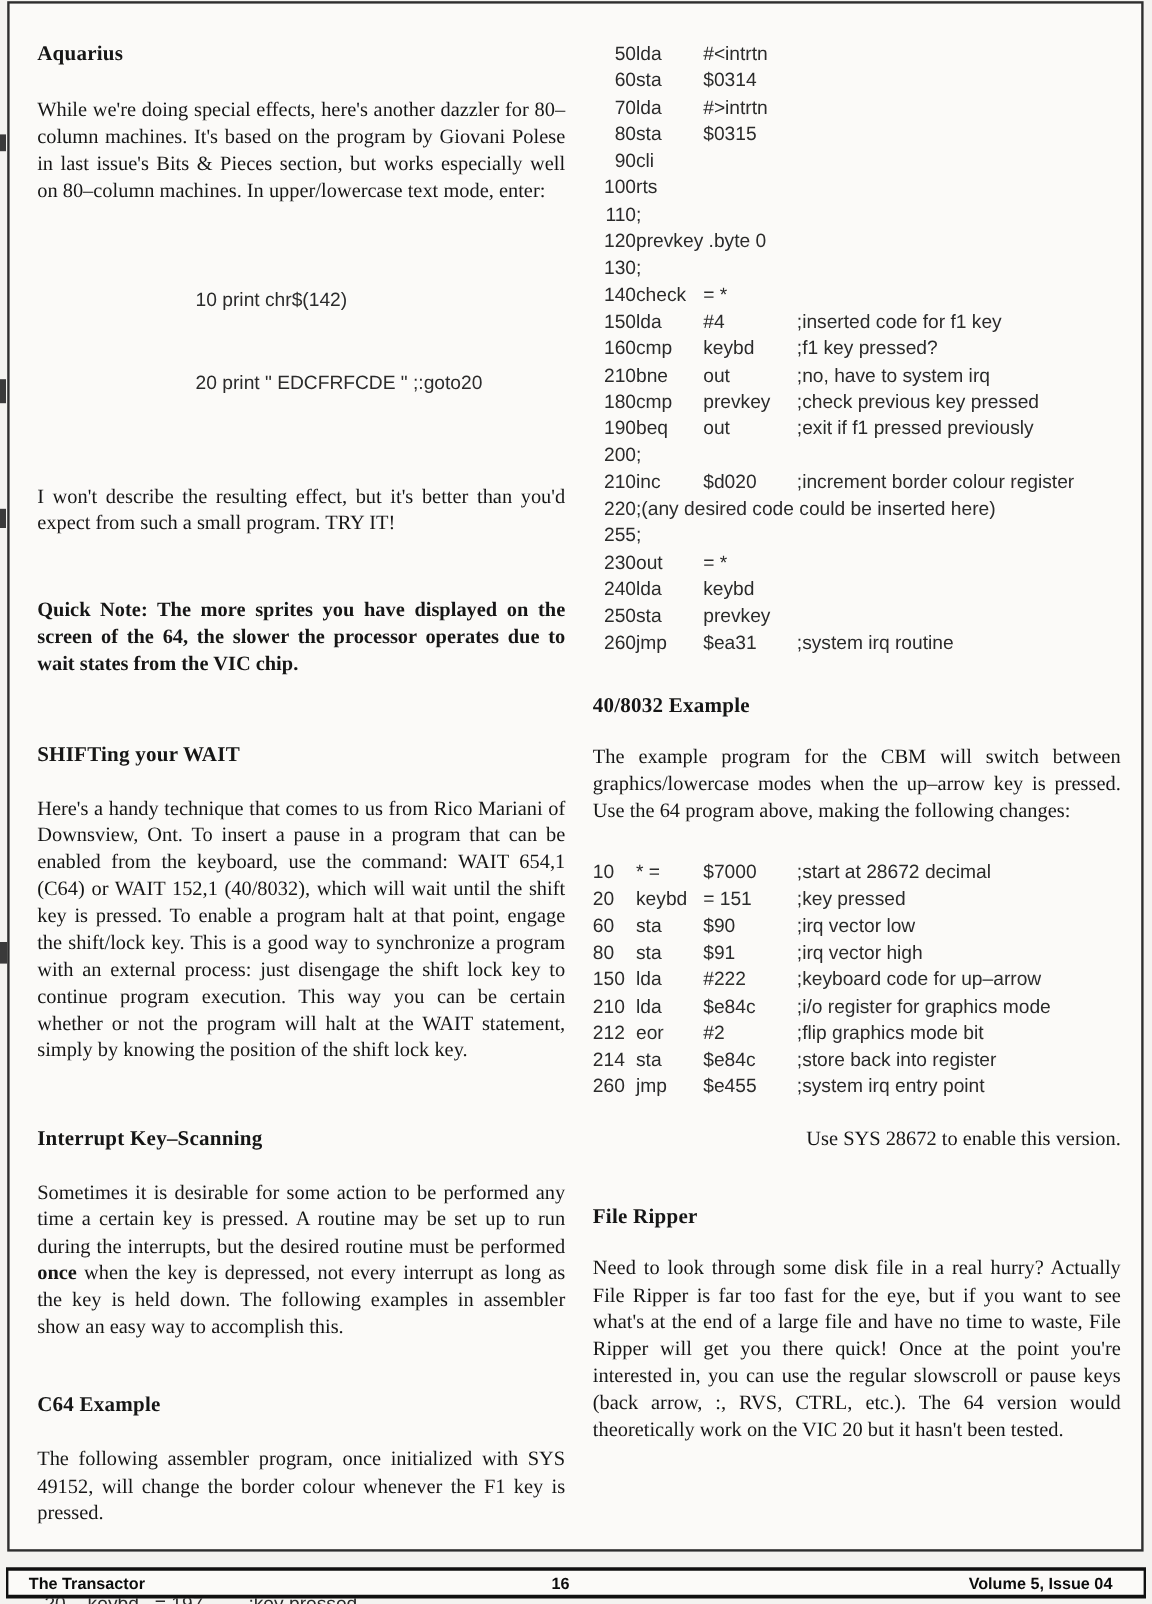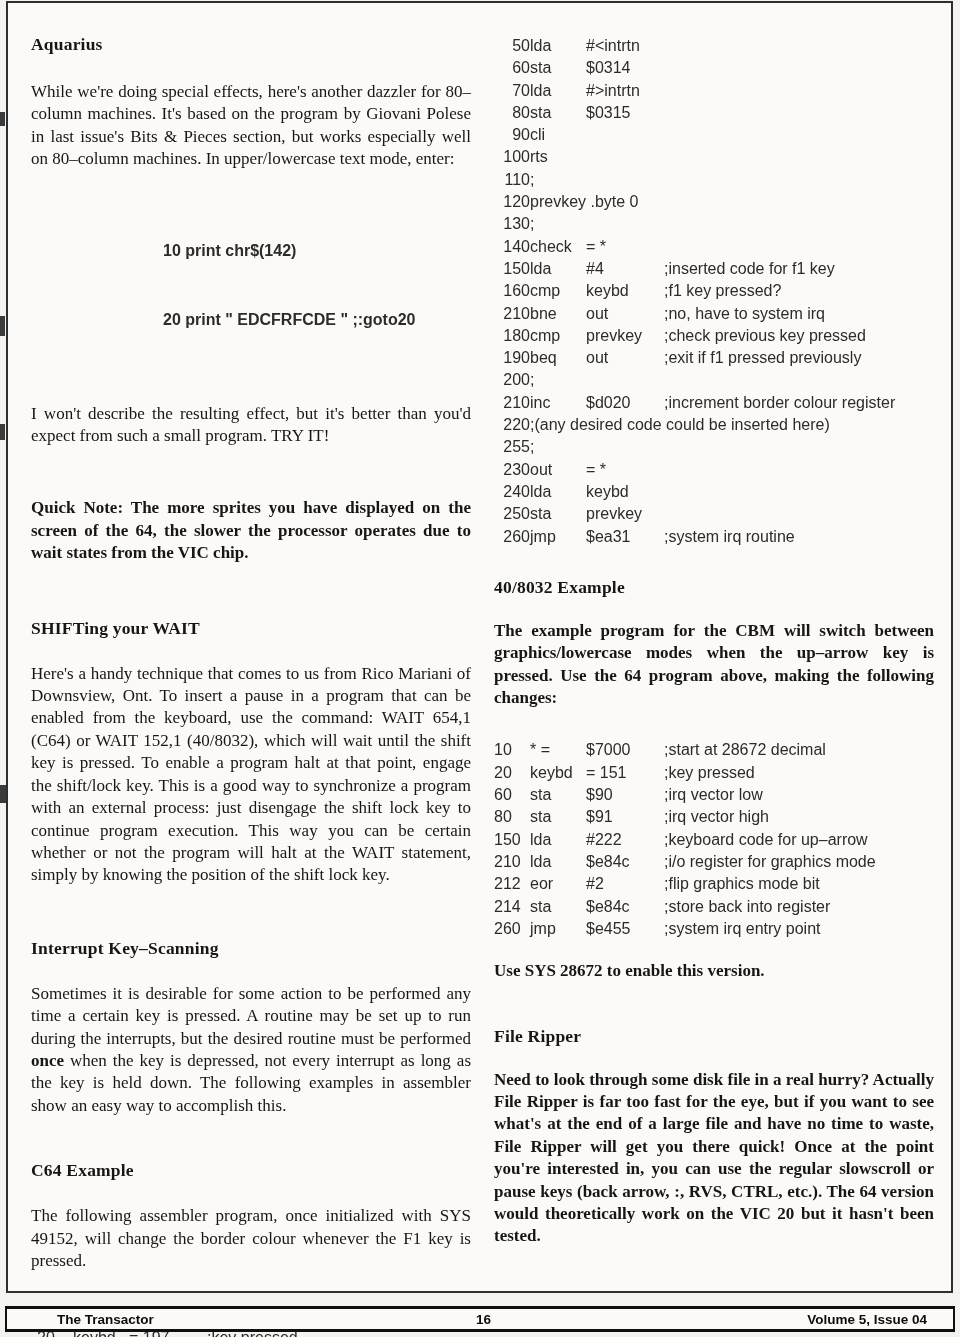--- a/index.html
+++ b/index.html
@@ -9,47 +9,47 @@
 
   .frame { position:absolute; left:6px; top:1px; width:947px; height:1292px;
            border:2px solid #2e2e2e; background:#fbfaf8; }
 
   .cols { display:flex; gap:23px; padding:30px 17px 0 23px; }
   .col  { flex:1; min-width:0; }
 
   h2 { font-size:17.5px; font-weight:bold; line-height:22px; letter-spacing:.2px; }
 
   p  { font-size:17px; line-height:22.4px; text-align:justify; }
-  p.noju { text-align:left;font-weight:bold; }
+  p.noju { text-align:right; }
   .bold-note { font-weight:bold; }
 
   .basic-code { font-family:"Liberation Sans", sans-serif; font-size:16px;
                 line-height:23px; color:#2b2b2b; margin-left:132px; white-space:pre; }
 
   .code-list { font-family:"Liberation Sans", sans-serif; font-size:16px;
                line-height:22.3px; color:#2b2b2b; }
   .crow { white-space:nowrap; }
   .c-n { display:inline-block; width:36px; }
   .num-right .c-n { text-align:right; }
   .c-a { display:inline-block; min-width:56px; }
   .c-b { display:inline-block; min-width:78px; }
 
   
-  .m24 { margin-top:24px; }  .m22 { margin-top:22px;font-weight:bold; }
+  .m24 { margin-top:24px; }  .m22 { margin-top:22px; }
   .m26 { margin-top:26px; }  .m28 { margin-top:28px; }
   .m30 { margin-top:30px; }  .m32 { margin-top:32px; }
   .m20 { margin-top:20px; }  .m42 { margin-top:42px; }
   .m50 { margin-top:50px; }  .m52 { margin-top:52px; }
 
   .footer { position:absolute; left:5px; top:1306px; width:950px; height:26px;
             background:#fbfaf8; border:2px solid #101010; border-top-width:3px;
             border-bottom-width:3px; display:flex; align-items:center;
             font-family:"Liberation Sans", sans-serif; font-weight:bold;
             font-size:13.5px; color:#0c0c0c; }
-  .footer .f-left   { padding-left:50px;  flex:1; text-align:left; }
+  .footer .f-left   { padding-left:17px;  flex:1; text-align:left; }
   .footer .f-center { flex:0 0 auto; text-align:center; }
   .footer .f-right  { padding-right:26px; flex:1; text-align:right;padding-left:17px; }
 
   .tick { position:absolute; left:0; width:5px; background:#3a3a3a; }
   .tick.t1 { top:112px; height:14px; }
   .tick.t2 { top:316px; height:20px; }
   .tick.t3 { top:424px; height:16px; }
   .tick.t4 { top:785px; height:18px; width:7px; }
 </style>
 </head>

